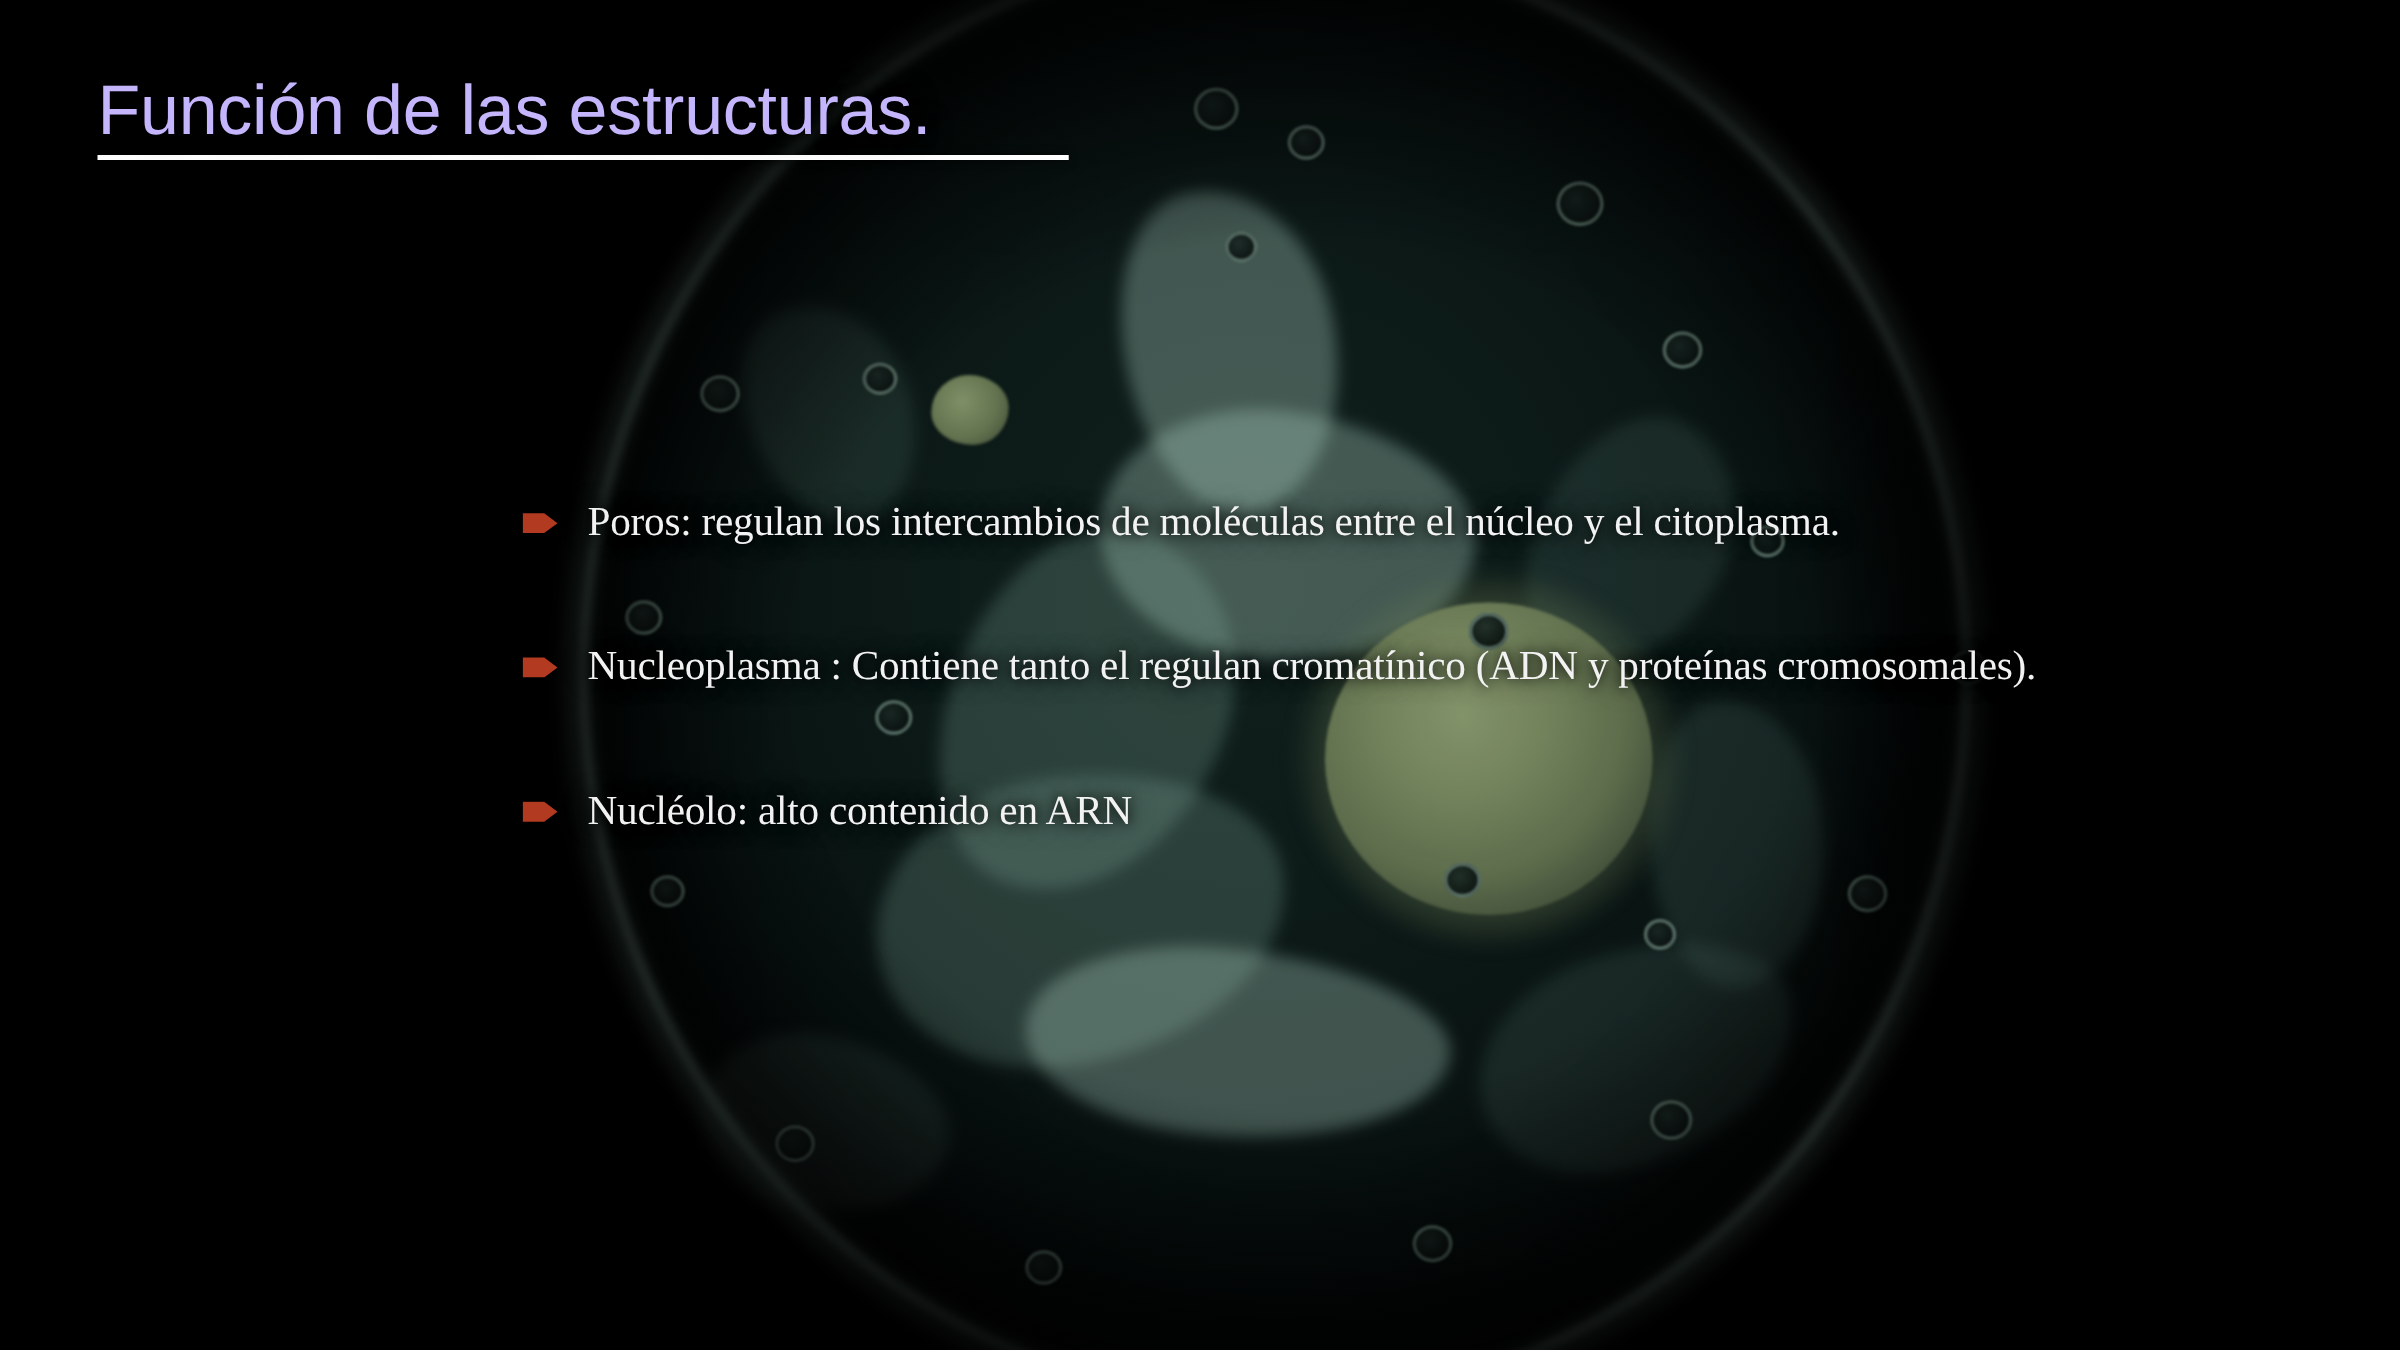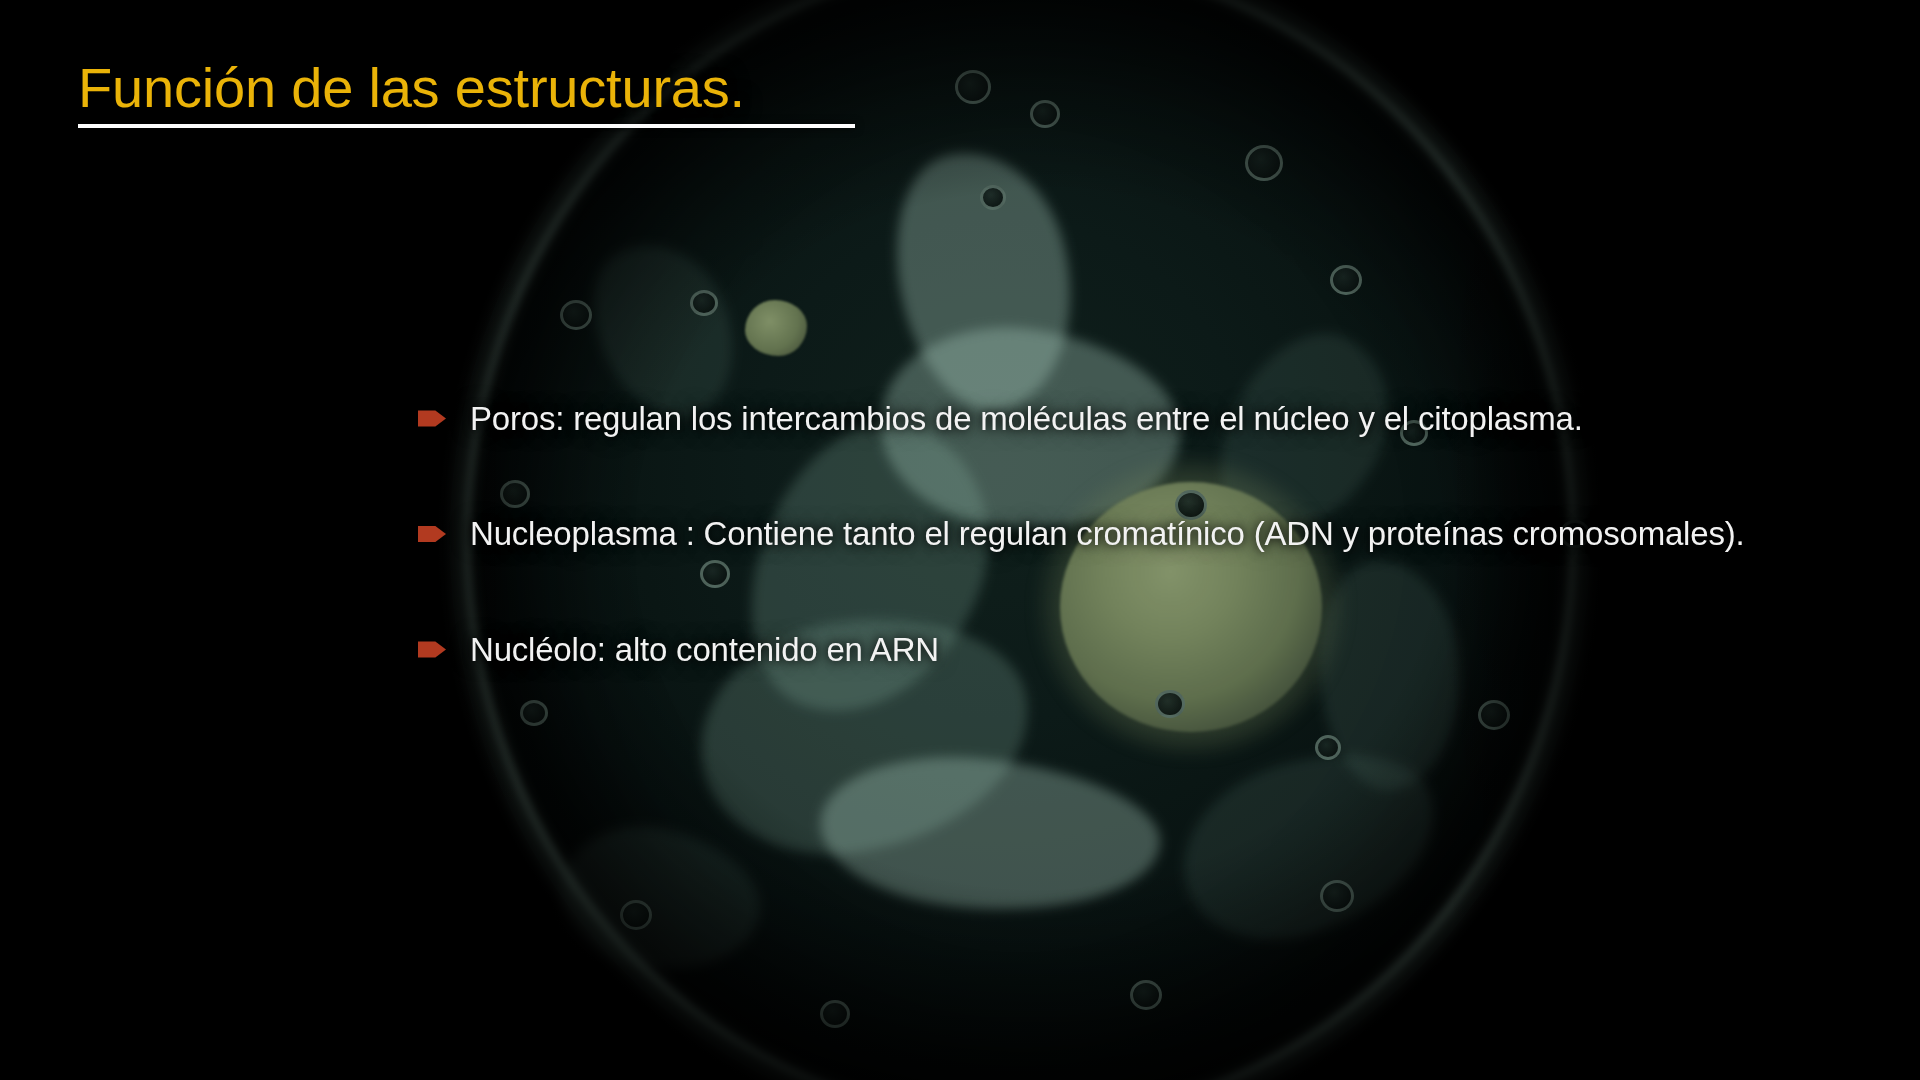--- a/index.html
+++ b/index.html
@@ -153,21 +153,21 @@
     left: 78px;
     top: 58px;
     width: 1000px;
   }
   #slide-title {
     margin: 0;
     font-family: "Liberation Sans", sans-serif;
     font-size: 56px;
     font-weight: 400;
     line-height: 1.08;
-    color: #eab308;
+    color: #c4b5fd;
     letter-spacing: -0.2px;
     white-space: nowrap;
     text-shadow: 0 0 10px rgba(0,0,0,0.85), 0 0 22px rgba(0,0,0,0.7);
   }
   #title-underline {
     margin-top: 6px;
     width: 777px;
     height: 4px;
     background: #ffffff;
     box-shadow: 0 0 8px rgba(0,0,0,0.8);
@@ -191,21 +191,21 @@
     width: 28px;
     height: 21px;
     margin-top: 16px;
     margin-right: 24px;
     background: #b23a20;
     clip-path: polygon(0% 12%, 62% 12%, 100% 50%, 62% 88%, 0% 88%);
     filter: drop-shadow(0 0 4px rgba(0,0,0,0.85));
   }
   .bullet-text {
     flex: 1 1 auto;
-    font-family: Liberation Sans, sans-serif;
+    font-family: Liberation Serif, serif;
     font-size: 33px;
     font-weight: 300;
     line-height: 1.62;
     color: #f2f2f2;
     letter-spacing: -0.2px;
     text-shadow: 0 0 9px rgba(0,0,0,0.9), 0 0 20px rgba(0,0,0,0.75);
   }
 </style>
 </head>
 <body>

